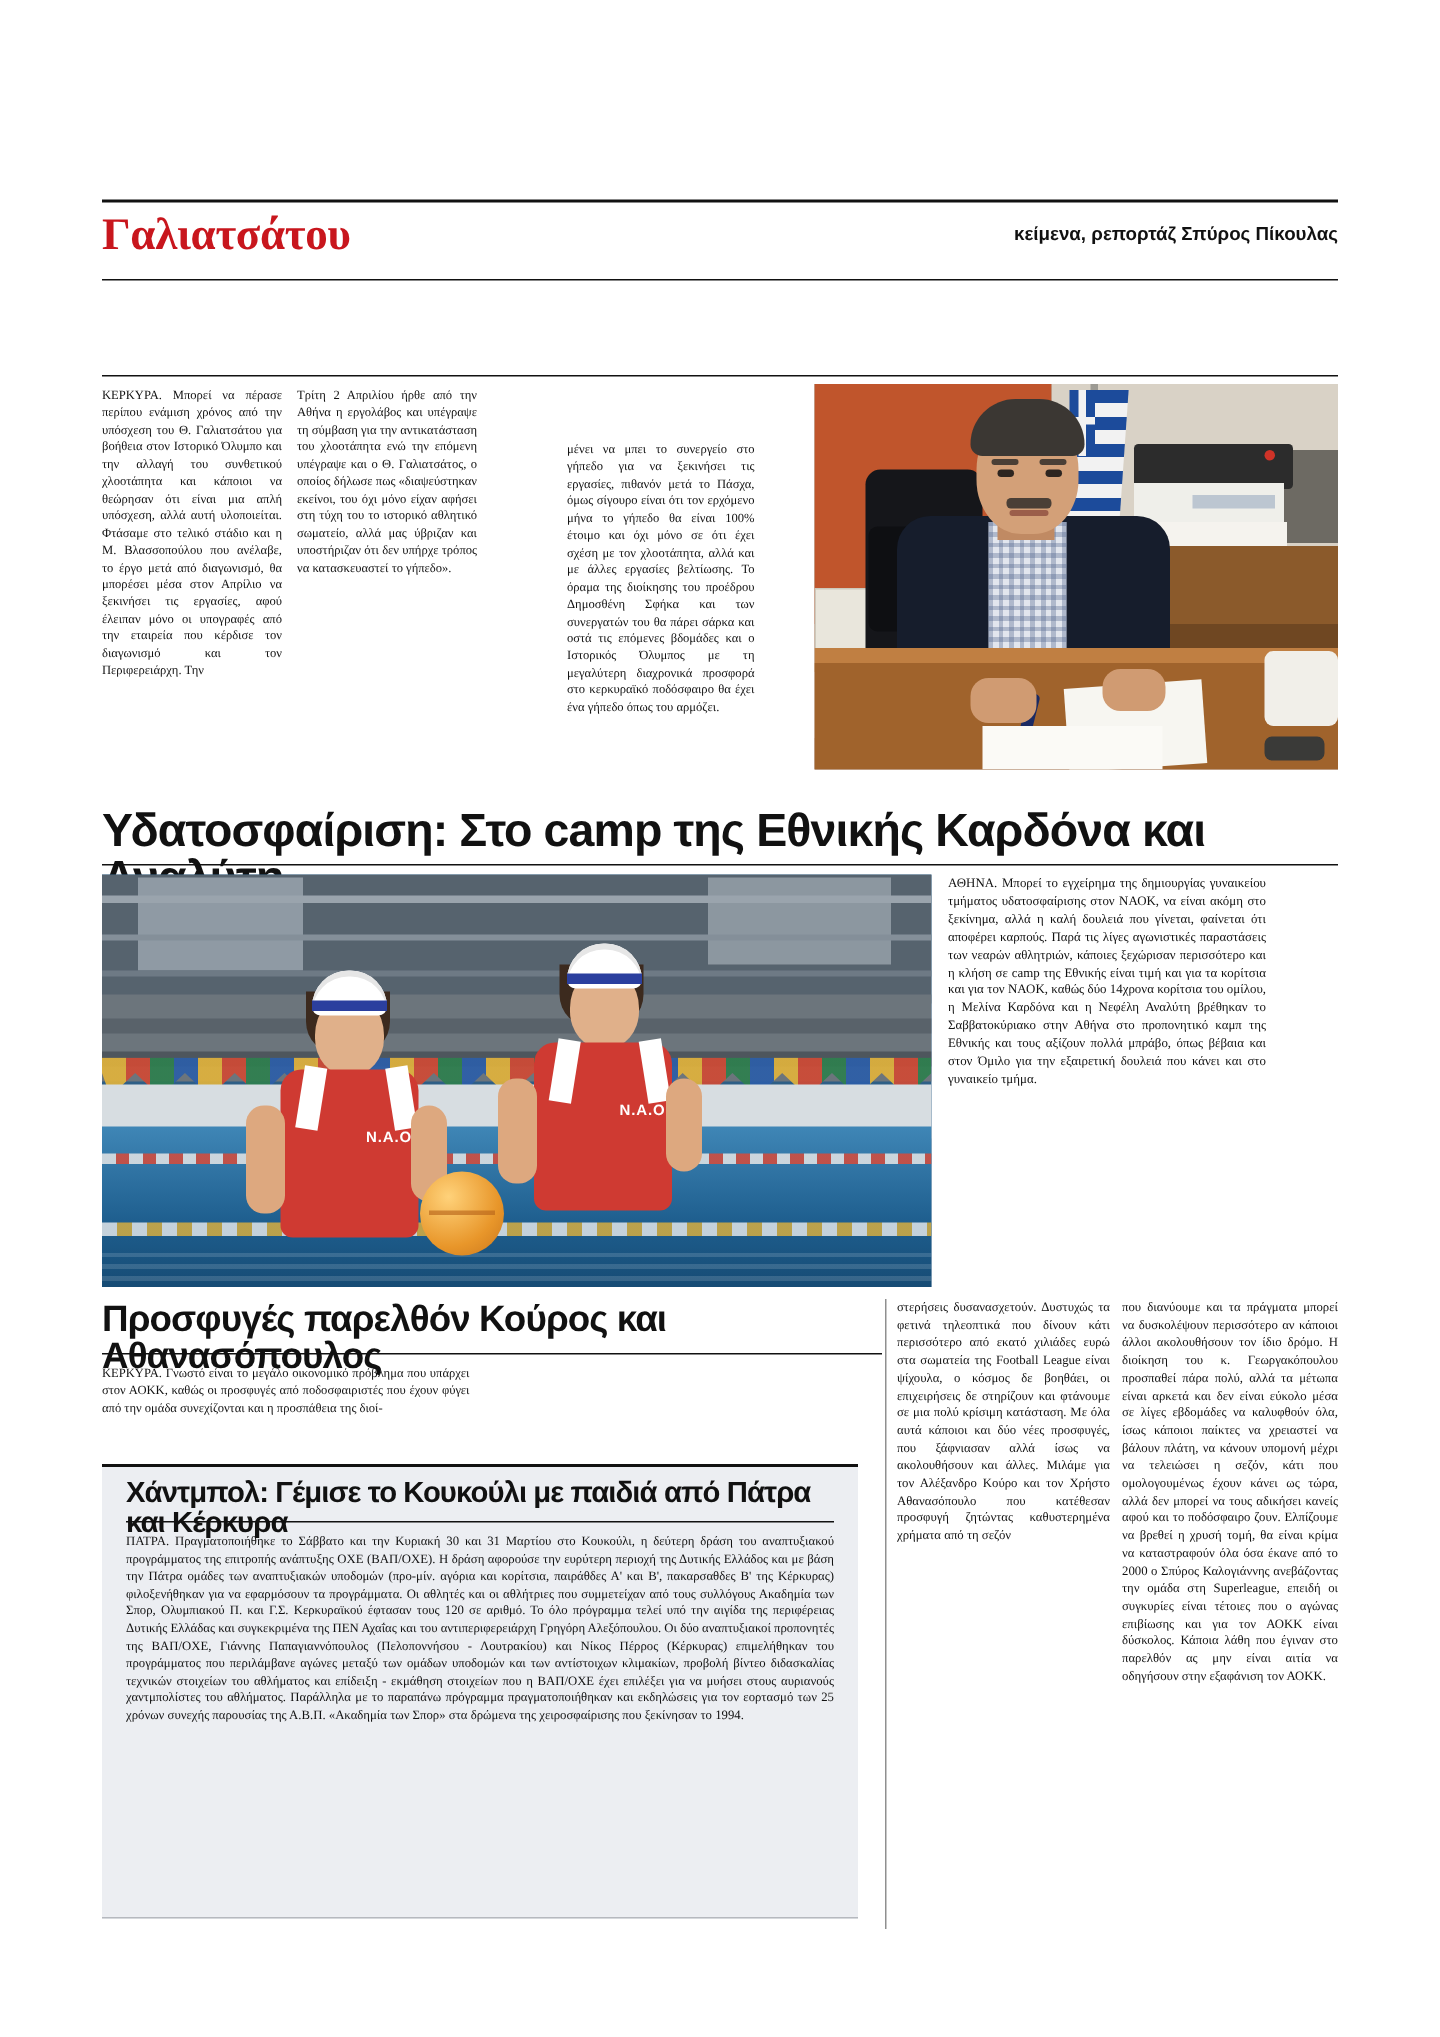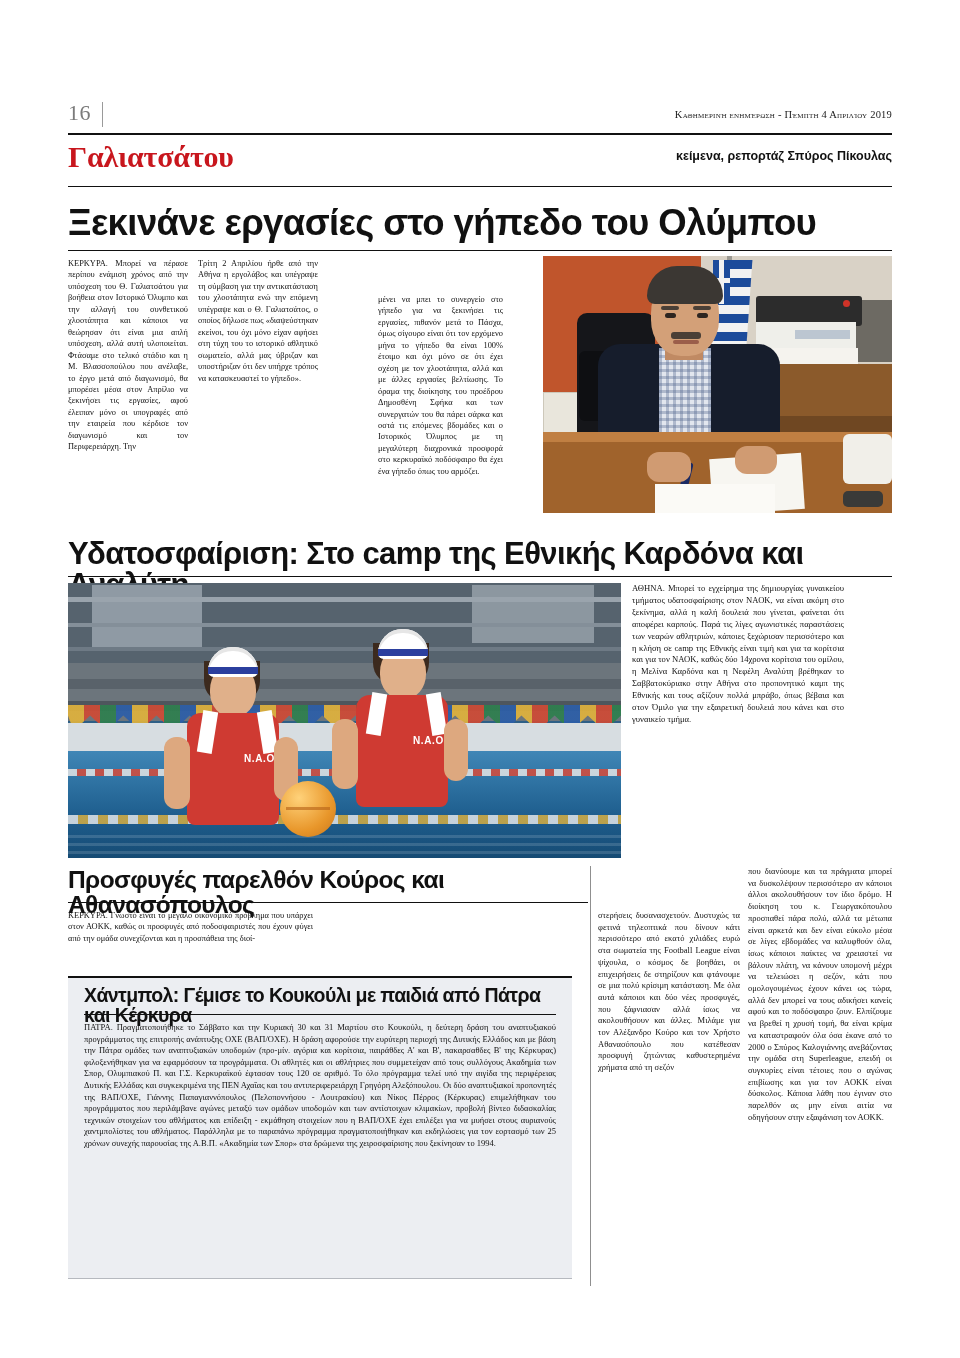--- a/index.html
+++ b/index.html
@@ -280,21 +280,21 @@
   .vrule-a3 {
     position: absolute;
     left: 590px;
     top: 866px;
     width: 1px;
     height: 420px;
     background: #8f8f8f;
   }
   #a3c1 { left: 68px;  top: 910px; width: 245px; height: 58px; }
   #a3c2 { left: 322px; top: 910px; width: 248px; height: 58px; }
-  #a3r1 { left: 598px; top: 866px; width: 142px; height: 420px; font-size:8.5px; line-height:11.7px;margin-top:44px;}
+  #a3r1 { left: 598px; top: 866px; width: 142px; height: 420px; font-size:8.5px; line-height:11.7px;}
   #a3r2 { left: 748px; top: 866px; width: 144px; height: 420px; font-size:8.5px; line-height:11.7px;}
 
   
   .hbox {
     position: absolute;
     left: 68px;
     top: 976px;
     width: 504px;
     height: 300px;
     background: #eceef2;
@@ -319,31 +319,25 @@
   #a4body {
     left: 84px; top: 1022px; width: 472px; height: 244px;
     font-size: 8.5px; line-height: 11.6px;
   }
 </style>
 </head>
 <body>
 
 <div class="page">
 
-  <div class="masthead">
-    <div class="folio">16</div>
-    <div class="folio-rule"></div>
-    <div class="dateline">Καθημερινή ενημέρωση - Πέμπτη 4 Απριλίου 2019</div>
-  </div>
   <div class="rule-top"></div>
   <div class="section-title">Γαλιατσάτου</div>
   <div class="byline">κείμενα, ρεπορτάζ Σπύρος Πίκουλας</div>
   <div class="rule-under-section"></div>
 
-  <div class="headline h1-main">Ξεκινάνε εργασίες στο γήπεδο του Ολύμπου</div>
   <div class="rule-a1"></div>
 
   <div class="col" id="a1c1">
     <p><span class="lead">ΚΕΡΚΥΡΑ.</span>
       <span>Μπορεί να πέρασε περίπου ενάμιση χρόνος από την υπόσχεση του Θ. Γαλιατσάτου για βοήθεια στον Ιστορικό Όλυμπο και την αλλαγή του συνθετικού χλοοτάπητα και κάποιοι να θεώρησαν ότι είναι μια απλή υπόσχεση, αλλά αυτή υλοποιείται. Φτάσαμε στο τελικό στάδιο και η Μ. Βλασσοπούλου που ανέλαβε, το έργο μετά από διαγωνισμό, θα μπορέσει μέσα στον Απρίλιο να ξεκινήσει τις εργασίες, αφού έλειπαν μόνο οι υπογραφές από την εταιρεία που κέρδισε τον διαγωνισμό και τον Περιφερειάρχη. Την</span></p>
   </div>
   <div class="col" id="a1c2">
     <p><span>Τρίτη 2 Απριλίου ήρθε από την Αθήνα η εργολάβος και υπέγραψε τη σύμβαση για την αντικατάσταση του χλοοτάπητα ενώ την επόμενη υπέγραψε και ο Θ. Γαλιατσάτος, ο οποίος δήλωσε πως «διαψεύστηκαν εκείνοι, του όχι μόνο είχαν αφήσει στη τύχη του το ιστορικό αθλητικό σωματείο, αλλά μας ύβριζαν και υποστήριζαν ότι δεν υπήρχε τρόπος να κατασκευαστεί το γήπεδο».</span></p>
   </div>
   <div class="col" id="a1c4">

